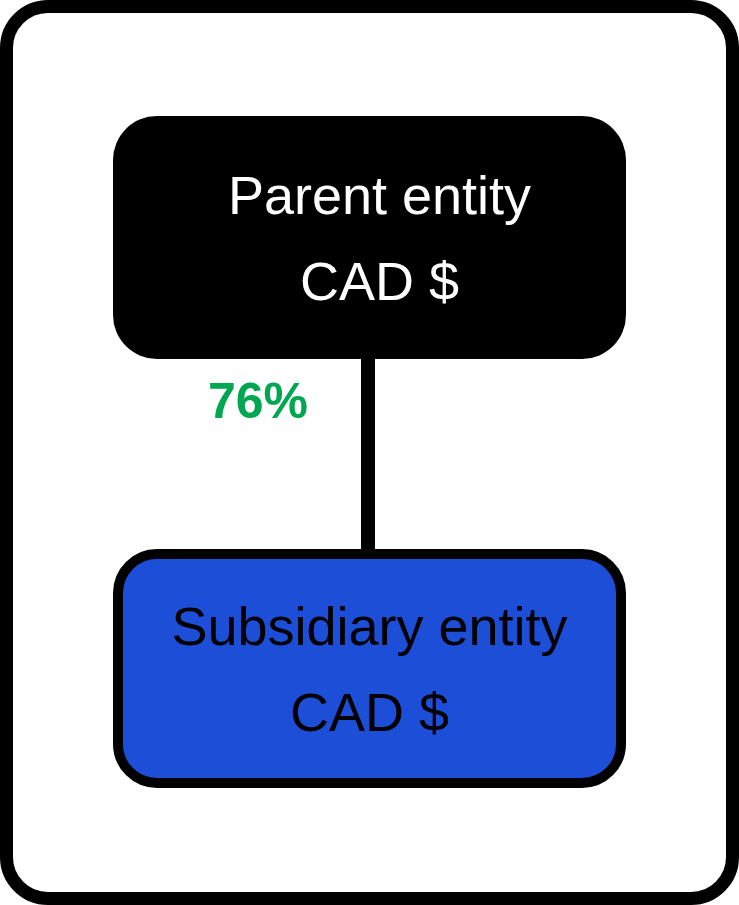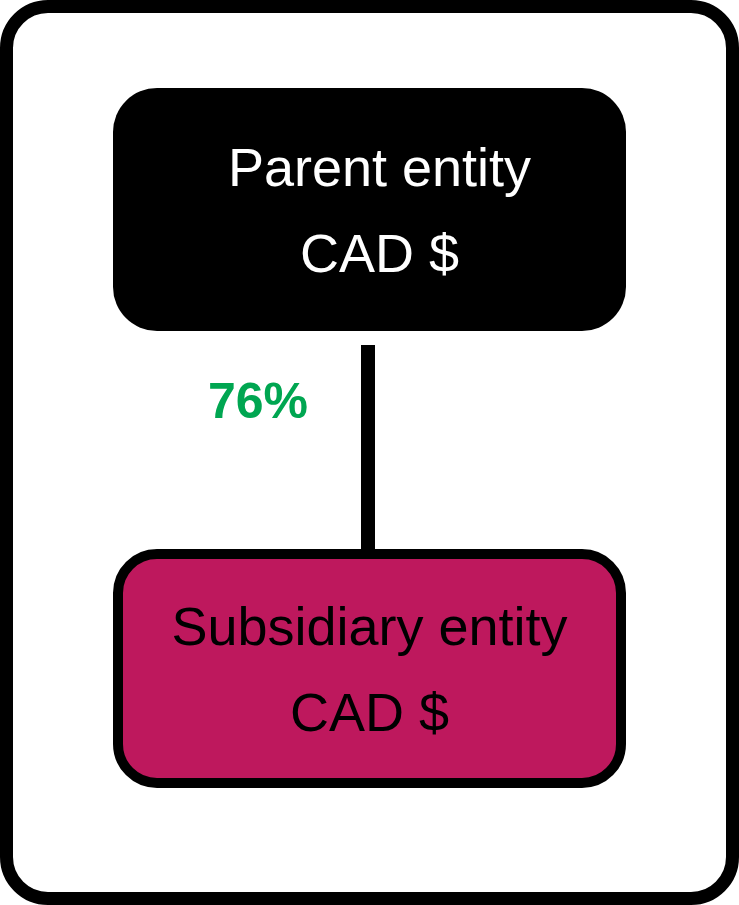--- a/index.html
+++ b/index.html
@@ -34,30 +34,30 @@
     display: flex;
     flex-direction: column;
     align-items: center;
     justify-content: center;
     text-align: center;
     font-size: 54px;
     line-height: 86px;
     font-weight: 400;
   }
   .parent-box {
-    top: 88px;
+    top: 116px;
     height: 243px;
     background: var(--box-black, #000000);
     color: #ffffff;
     padding-left: 20px;
   }
   .subsidiary-box {
     top: 549px;
     height: 239px;
-    background: #be185d;
+    background: #1d4ed8;
     border: 10px solid var(--line-black, #000000);
     color: #000000;
   }
   .connector {
     position: absolute;
     left: 361px;
     top: 345px;
     width: 14px;
     height: 206px;
     background: var(--line-black, #000000);

